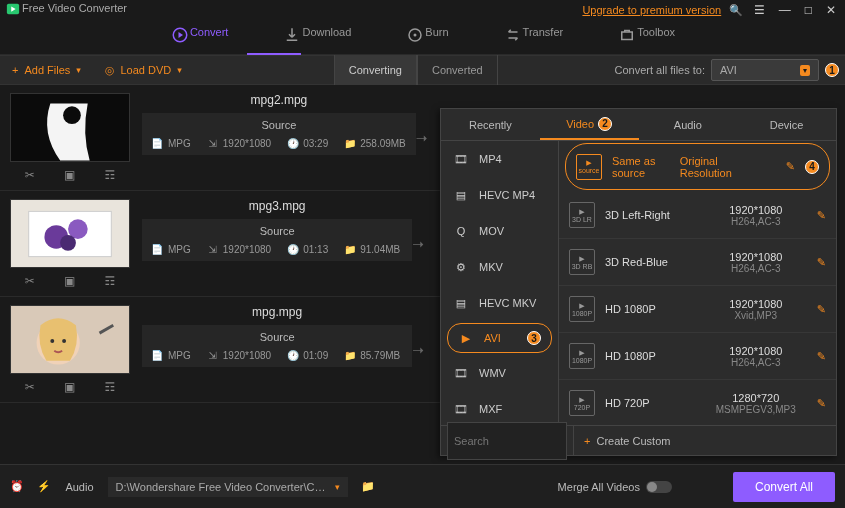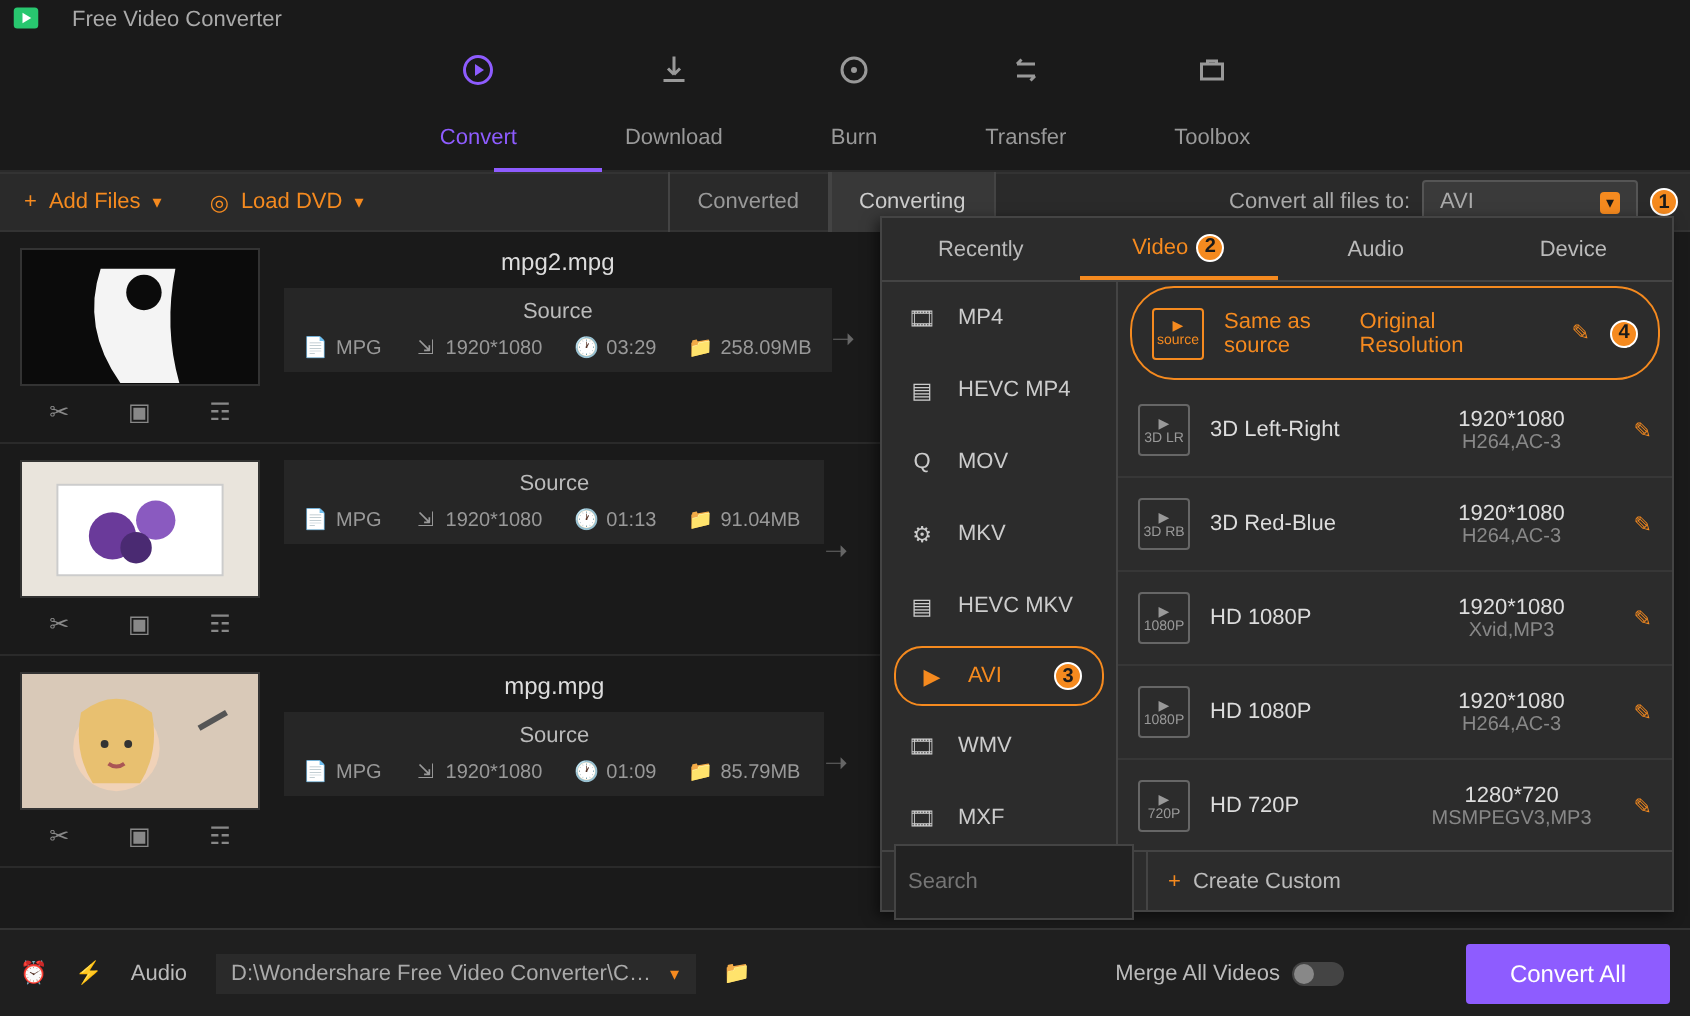--- a/index.html
+++ b/index.html
@@ -1,25 +1,25 @@
 <!DOCTYPE html>
 <html><head>
 <meta charset="utf-8">
 <style>
 * { margin: 0; padding: 0; box-sizing: border-box; font-family: "Segoe UI", Arial, sans-serif; }
 body { width: 845px; height: 508px; background: #1a1a1a; color: #aaa; font-size: 11px; overflow: hidden; position: relative; }
 .titlebar { display: flex; align-items: center; justify-content: space-between; height: 20px; padding: 0 6px; background: #1a1a1a; }
-.title-left { display: flex; align-items: center; gap: 16px; }
+.title-left { display: flex; align-items: flex-start; gap: 2px; }
 .logo-icon svg { width: 14px; height: 14px; }
 .title-right { display: flex; align-items: center; gap: 8px; }
 .upgrade { color: #f58a1f; font-size: 11px; cursor: pointer; }
 .upgrade.underline { text-decoration: underline; }
 .win-btn { color: #ccc; font-size: 12px; cursor: pointer; padding: 0 3px; }
 .topnav { display: flex; justify-content: center; gap: 54px; padding: 6px 0 10px; border-bottom: 1px solid #2a2a2a; position: relative; }
-.nav-item { display: flex; flex-direction: column; align-items: center; gap: 19px; cursor: pointer; color: #999; }
+.nav-item { display: flex; flex-direction: row; gap: 0; cursor: pointer; color: #999; }
 .nav-item svg { width: 20px; height: 18px; }
 .nav-item.active { color: #8e5cff; }
 .nav-underline { position: absolute; bottom: -1px; left: 247px; width: 54px; height: 2px; background: #8e5cff; }
 .toolbar { display: flex; align-items: center; height: 30px; background: #2a2a2a; border-top: 1px solid #333; border-bottom: 1px solid #333; }
 .tb-left { display: flex; align-items: center; }
 .tb-btn { display: flex; align-items: center; gap: 6px; padding: 0 12px; height: 30px; cursor: pointer; color: #f58a1f; font-size: 11px; }
 .tb-btn.convstate { color: #ccc; background: #383838; border-left:1px solid #444; border-right:1px solid #444; padding: 0 14px;}
 .tb-btn.convstate.off { color: #999; background: transparent; }
 .tb-chevdown { color: #f58a1f; font-size: 9px; }
 .tb-spacer { flex: 1; }
@@ -81,20 +81,28 @@
 <div class="titlebar">
   <div class="title-left">
     <span class="logo-icon">
       <svg viewBox="0 0 16 16">
           <rect x="1" y="2" width="14" height="12" rx="2" fill="#28c76f"></rect>
           <polygon points="6,5 6,11 11,8" fill="#fff"></polygon>
         </svg>
     </span>
     <span>Free Video Converter</span>
   </div>
+  <div class="title-right">
+    <span class="upgrade underline">Upgrade to premium version</span>
+    <span class="upgrade">🔍</span>
+    <span class="win-btn">☰</span>
+    <span class="win-btn">—</span>
+    <span class="win-btn">□</span>
+    <span class="win-btn">✕</span>
+  </div>
 </div>
 
 <div class="topnav">
   <div class="nav-item active">
     <svg viewBox="0 0 24 24">
         <circle cx="12" cy="12" r="9" fill="none" stroke="#8e5cff" stroke-width="2"></circle>
         <polygon points="10,8 10,16 16,12" fill="#8e5cff"></polygon>
       </svg>
     <span>Convert</span>
   </div>
@@ -134,22 +142,22 @@
       <span>Add Files</span>
       <span class="tb-chevdown">▾</span>
     </div>
     <div class="tb-btn">
       <span>◎</span>
       <span>Load DVD</span>
       <span class="tb-chevdown">▾</span>
     </div>
   </div>
   <div class="tb-spacer" style="flex:0 0 140px"></div>
+  <div class="tb-btn convstate">Converting</div>
   <div class="tb-btn convstate off">Converted</div>
-  <div class="tb-btn convstate">Converting</div>
   <div class="tb-spacer"></div>
   <div class="tb-right">
     <span>Convert all files to:</span>
     <div class="format-select">
       <span>AVI</span>
       <span style="background:#f58a1f;color:#1a1a1a;padding:1px 3px;border-radius:2px;font-size:8px">▾</span>
     </div>
     <span class="marker">1</span>
   </div>
 </div>
@@ -210,20 +218,21 @@
               <circle cx="58" cy="44" r="8" fill="#4a2a72"></circle>
             </svg>
         </div>
         <div class="thumb-tools">
           <span class="tool-ic">✂</span>
           <span class="tool-ic">▣</span>
           <span class="tool-ic">☶</span>
         </div>
       </div>
       <div class="file-info">
+        <div class="file-name">mpg3.mpg</div>
         <div class="src-box">
           <div class="src-label">Source</div>
           <div class="src-meta">
             <span class="meta-item">
                 <span class="ic">📄</span>
                 <span>MPG</span>
               </span>
             <span class="meta-item">
                 <span class="ic">⇲</span>
                 <span>1920*1080</span>

